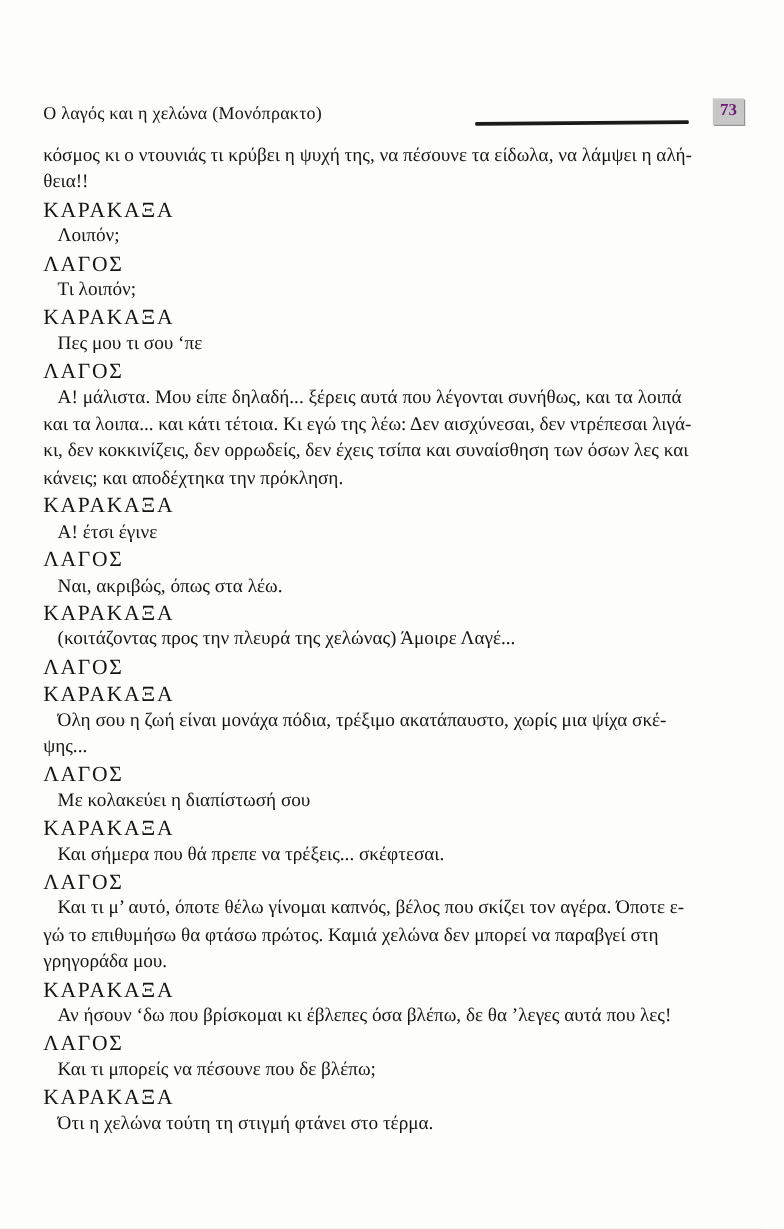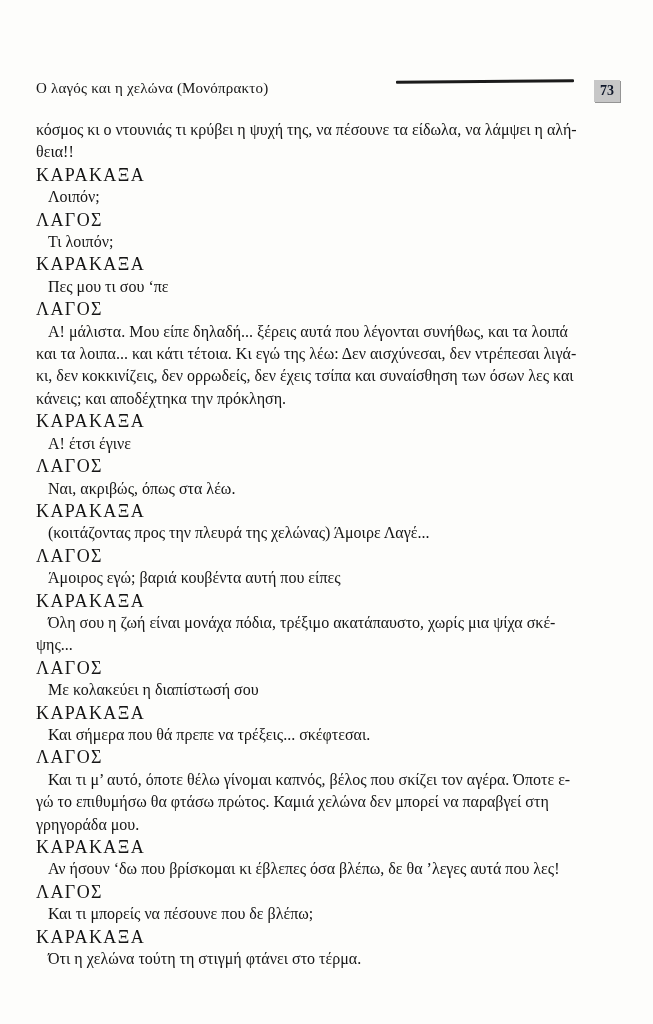--- a/index.html
+++ b/index.html
@@ -15,21 +15,21 @@
     color: #151515;
   }
   .content {
     position: absolute;
     left: 36px;
     top: 80px;
     width: 584px;
   }
   .header-row {
     display: flex;
-    align-items: flex-start;
+    align-items: flex-end;
     height: 24px;
   }
   .running-title {
     font-size: 15px;
     letter-spacing: 0.2px;
     white-space: nowrap;
   }
   .header-rule {
     flex: none;
     width: 178px;
@@ -41,21 +41,21 @@
     border-radius: 1px;
   }
   .page-number {
     flex: none;
     min-width: 26px;
     height: 22px;
     box-sizing: border-box;
     padding: 0 4px;
     background: #c7c7c7;
     box-shadow: 1px 1px 0 #949494;
-    color: #0f172a;
+    color: #701a75;
     font-weight: 700;
     font-size: 14px;
     display: flex;
     align-items: center;
     justify-content: center;
   }
   .body-text {
     margin-top: 15px;
     font-size: 16px;
     line-height: 22.4px;
@@ -127,21 +127,20 @@
     <p class="line">Ναι, ακριβώς, όπως στα λέω.</p>
   </div>
 
   <div class="speech">
     <h3 class="speaker">ΚΑΡΑΚΑΞΑ</h3>
     <p class="line">(κοιτάζοντας προς την πλευρά της χελώνας) Άμοιρε Λαγέ...</p>
   </div>
 
   <div class="speech">
     <h3 class="speaker">ΛΑΓΟΣ</h3>
-    <p class="line">Άμοιρος εγώ; βαριά κουβέντα αυτή που είπες</p>
   </div>
 
   <div class="speech">
     <h3 class="speaker">ΚΑΡΑΚΑΞΑ</h3>
     <p class="line">Όλη σου η ζωή είναι μονάχα πόδια, τρέξιμο ακατάπαυστο, χωρίς μια ψίχα σκέ-
 ψης...</p>
   </div>
 
   <div class="speech">
     <h3 class="speaker">ΛΑΓΟΣ</h3>

